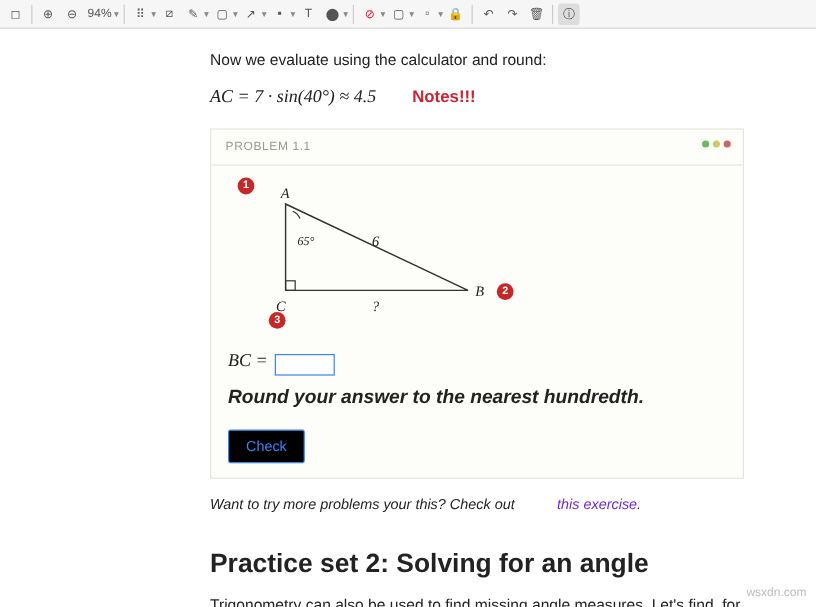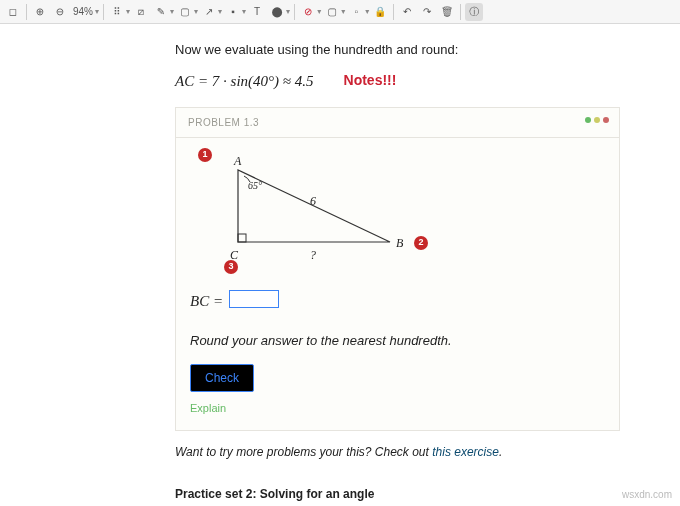--- a/index.html
+++ b/index.html
@@ -19,28 +19,28 @@
   .ph { padding: 7px 12px; border-bottom: 1px solid #e6e4de; font-size: 10px; letter-spacing: 0.5px; color: #9a9a92; position: relative; }
   .dots { position: absolute; right: 10px; top: 9px; display: flex; gap: 3px; }
   .dot { width: 6px; height: 6px; border-radius: 50%; }
   .dot.g { background: #6b6; }
   .dot.y { background: #cc6; }
   .dot.r { background: #c66; }
   .pb { padding: 4px 14px 12px; }
   .triwrap { position: relative; width: 250px; height: 140px; margin: 0 0 8px 10px; }
   .badge { position: absolute; width: 14px; height: 14px; background: #c62828; color: #fff; border-radius: 50%; font-size: 9px; display: flex; align-items: center; justify-content: center; font-weight: bold; }
   .lbl { position: absolute; font-family: Georgia, serif; font-style: italic; font-size: 12px; }
-  .ans-row { font-family: Georgia, serif; font-style: italic; font-size: 15px; display: flex; align-items: flex-start; gap: 6px; margin-top: 4px; }
+  .ans-row { font-family: Georgia, serif; font-style: italic; font-size: 15px; display: flex; align-items: flex-end; gap: 6px; margin-top: 4px; }
   .ans-input { width: 50px; height: 18px; border: 1px solid #3b82f6; font-size: 12px; padding: 0 2px; }
-  .hint { font-style: italic; font-size: 13px; margin: 18px 0 14px; }
+  .hint { font-style: italic; font-size: 16px; margin: 7px 0 14px; font-weight: bold; }
   .check-btn { border: 1px solid #3b82f6; color: #3b82f6; background: #000000; padding: 6px 14px; font-size: 12px; cursor: pointer; border-radius: 2px; }
   .explain { color: #6b6; font-size: 11px; margin-top: 8px; display: inline-block; cursor: pointer; }
   .more { font-style: italic; font-size: 12px; margin: 10px 0 24px; }
-  .more a { color: #0c4a6e; cursor: pointer; }
-  h2.ps { font-size: 12px; font-weight: 700; margin-bottom: 8px; }
+  .more a { color: #6d28d9; cursor: pointer; margin-left: 32px; }
+  h2.ps { font-size: 22px; font-weight: 700; margin-bottom: 8px; }
   .body-text { font-size: 13px; }
   .watermark { position: absolute; bottom: 6px; right: 8px; font-size: 10px; color: #bbb; }
 </style>
 </head>
 <body>
 
 <div class="toolbar">
   <div class="tbtn">◻</div>
   <div class="sep"></div>
   <div class="tbtn">⊕</div>
@@ -73,63 +73,62 @@
   <div class="sep"></div>
   <div class="tbtn">↶</div>
   <div class="tbtn">↷</div>
   <div class="tbtn">🗑</div>
   <div class="sep"></div>
   <div class="tbtn" style="background:#ddd;border-radius:3px;">ⓘ</div>
 </div>
 
 <div class="page">
 
-  <p class="intro">Now we evaluate using the hundredth and round:</p>
+  <p class="intro">Now we evaluate using the calculator and round:</p>
 
   <div class="eq-row">
     <span class="eq">AC = 7 · sin(40°) ≈ 4.5</span>
     <span class="notes">Notes!!!</span>
   </div>
 
   <div class="problem-card">
     <div class="ph">
-      <span>PROBLEM 1.3</span>
+      <span>PROBLEM 1.1</span>
       <div class="dots">
         <div class="dot g"></div>
         <div class="dot y"></div>
         <div class="dot r"></div>
       </div>
     </div>
     <div class="pb">
 
       <div class="triwrap">
         <svg width="250" height="140">
           <polygon points="38,100 38,28 190,100" fill="none" stroke="#333" stroke-width="1.2"></polygon>
           <rect x="38" y="92" width="8" height="8" fill="none" stroke="#333" stroke-width="1"></rect>
           <path d="M 44 34 A 12 12 0 0 1 50 40" fill="none" stroke="#333" stroke-width="1"></path>
         </svg>
         <span class="lbl" style="left:34px; top:10px;">A</span>
         <span class="lbl" style="left:196px; top:92px;">B</span>
         <span class="lbl" style="left:30px; top:104px;">C</span>
-        <span class="lbl" style="left:48px; top:36px; font-size:10px;">65°</span>
+        <span class="lbl" style="left:48px; top:52px; font-size:10px;">65°</span>
         <span class="lbl" style="left:110px; top:50px;">6</span>
         <span class="lbl" style="left:110px; top:104px;">?</span>
         <div class="badge" style="left:-2px; top:6px;">1</div>
         <div class="badge" style="left:214px; top:94px;">2</div>
         <div class="badge" style="left:24px; top:118px;">3</div>
       </div>
 
       <div class="ans-row">
         <span>BC =</span>
         <input class="ans-input" value="" style="">
       </div>
       <p class="hint">Round your answer to the nearest hundredth.</p>
 
       <button class="check-btn">Check</button>
-      <div><span class="explain">Explain</span></div>
     </div>
   </div>
 
   <p class="more">
     <span>Want to try more problems your this? Check out </span><a>this exercise</a><span>.</span>
   </p>
 
   <h2 class="ps">Practice set 2: Solving for an angle</h2>
   <p class="body-text">Trigonometry can also be used to find missing angle measures. Let's find, for example, the measure of ∠A in this triangle:</p>
 

